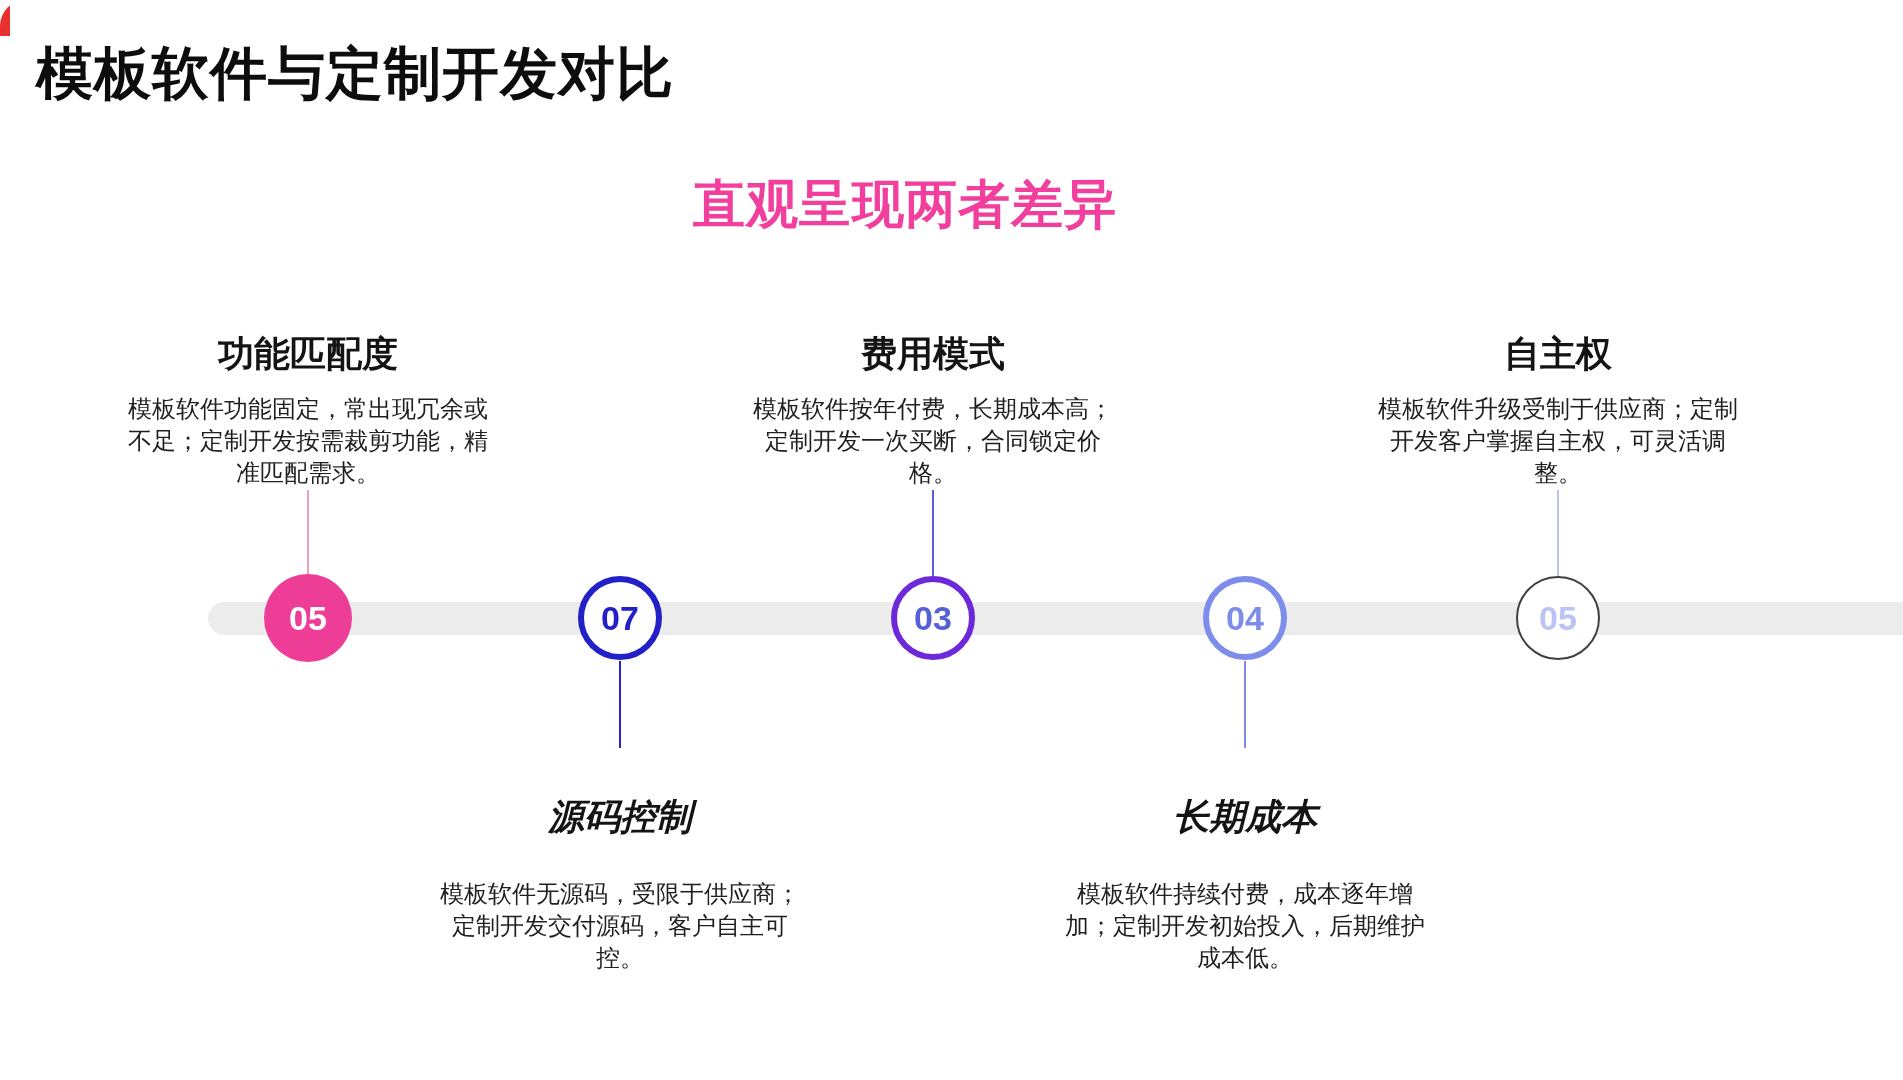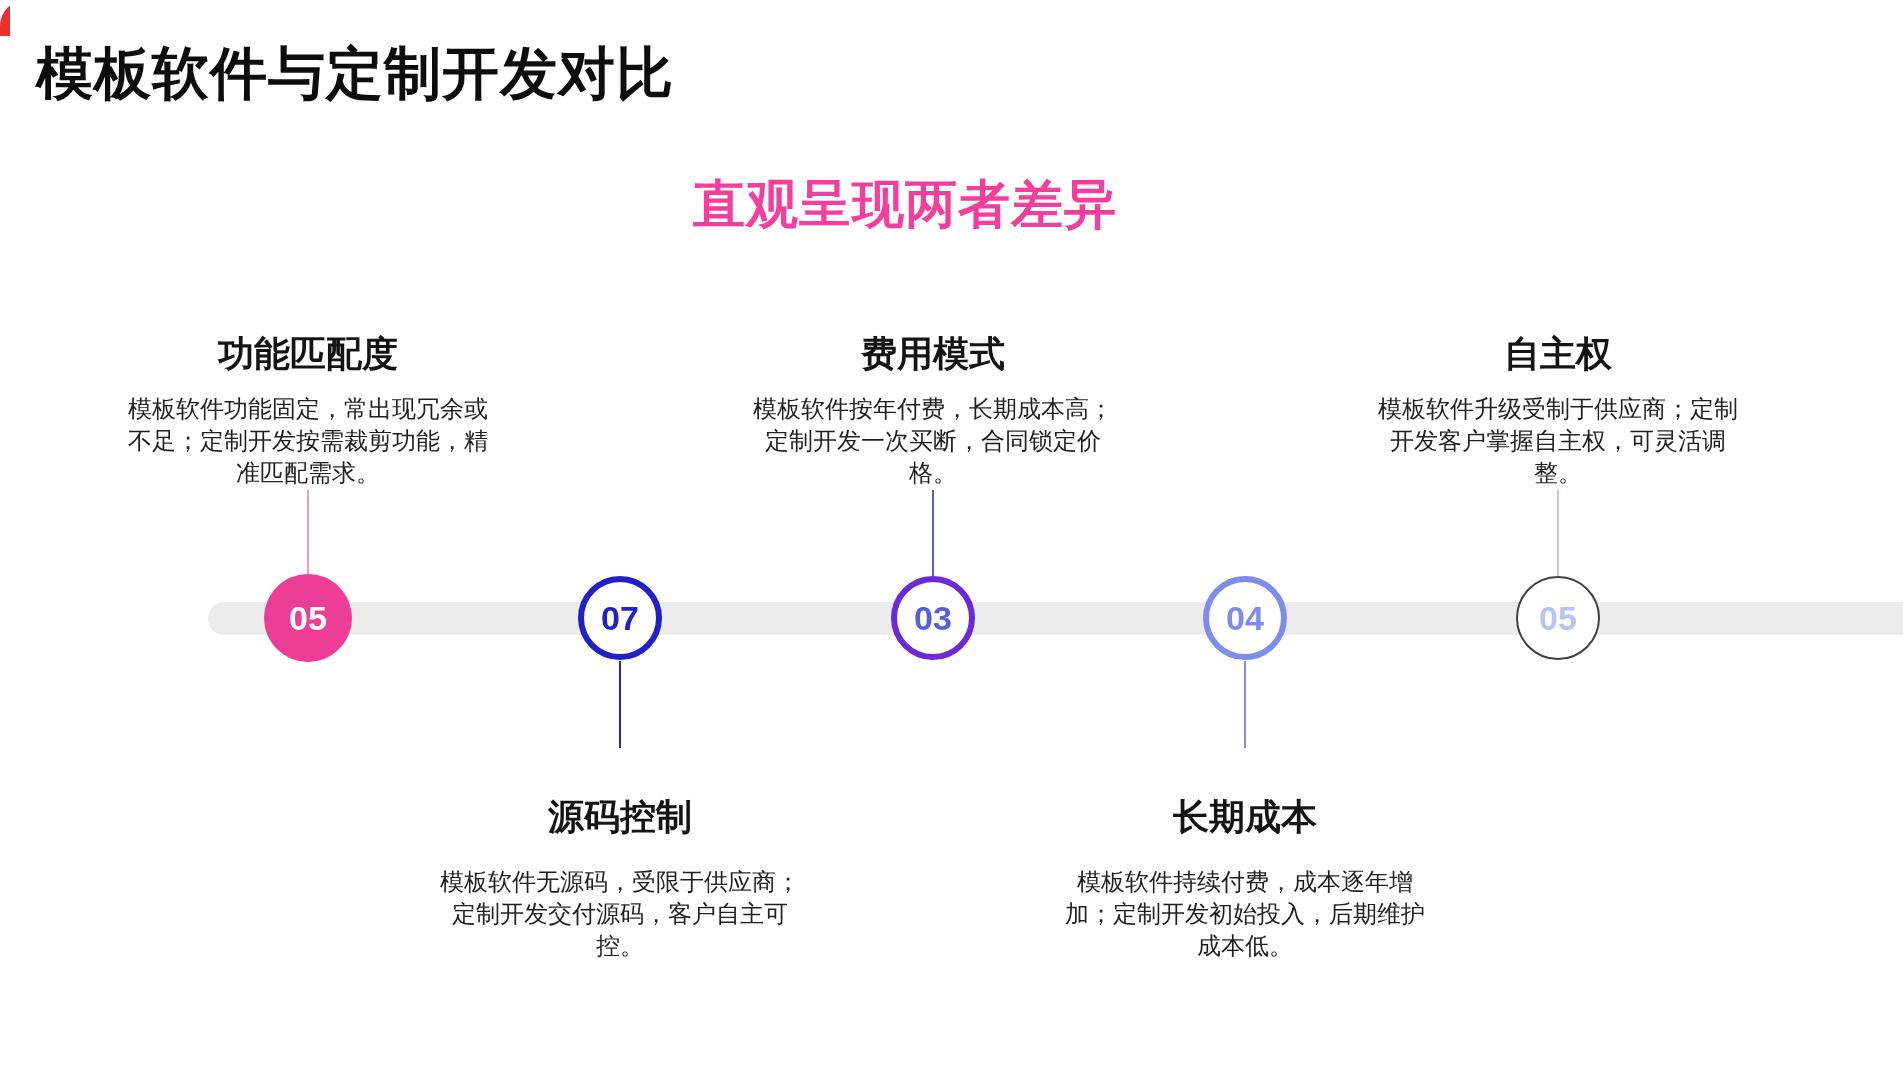--- a/index.html
+++ b/index.html
@@ -96,21 +96,21 @@
   .tb-3 { left: 752px; }
   .tb-4 { left: 1064px; }
   .tb-5 { left: 1377px; }
 
   .item-title {
     margin: 0 0 14px 0;
     font-size: 36px;
     font-weight: 800;
     color: #141414;
   }
-  .textblock.below .item-title { margin-bottom: 24px; }
+  .textblock.below .item-title { margin-bottom: 36px; font-style: italic; }
   .item-desc {
     margin: 0;
     font-size: 24px;
     line-height: 1.33;
     color: #1f1f1f;
   }
 </style>
 </head>
 <body>
 

